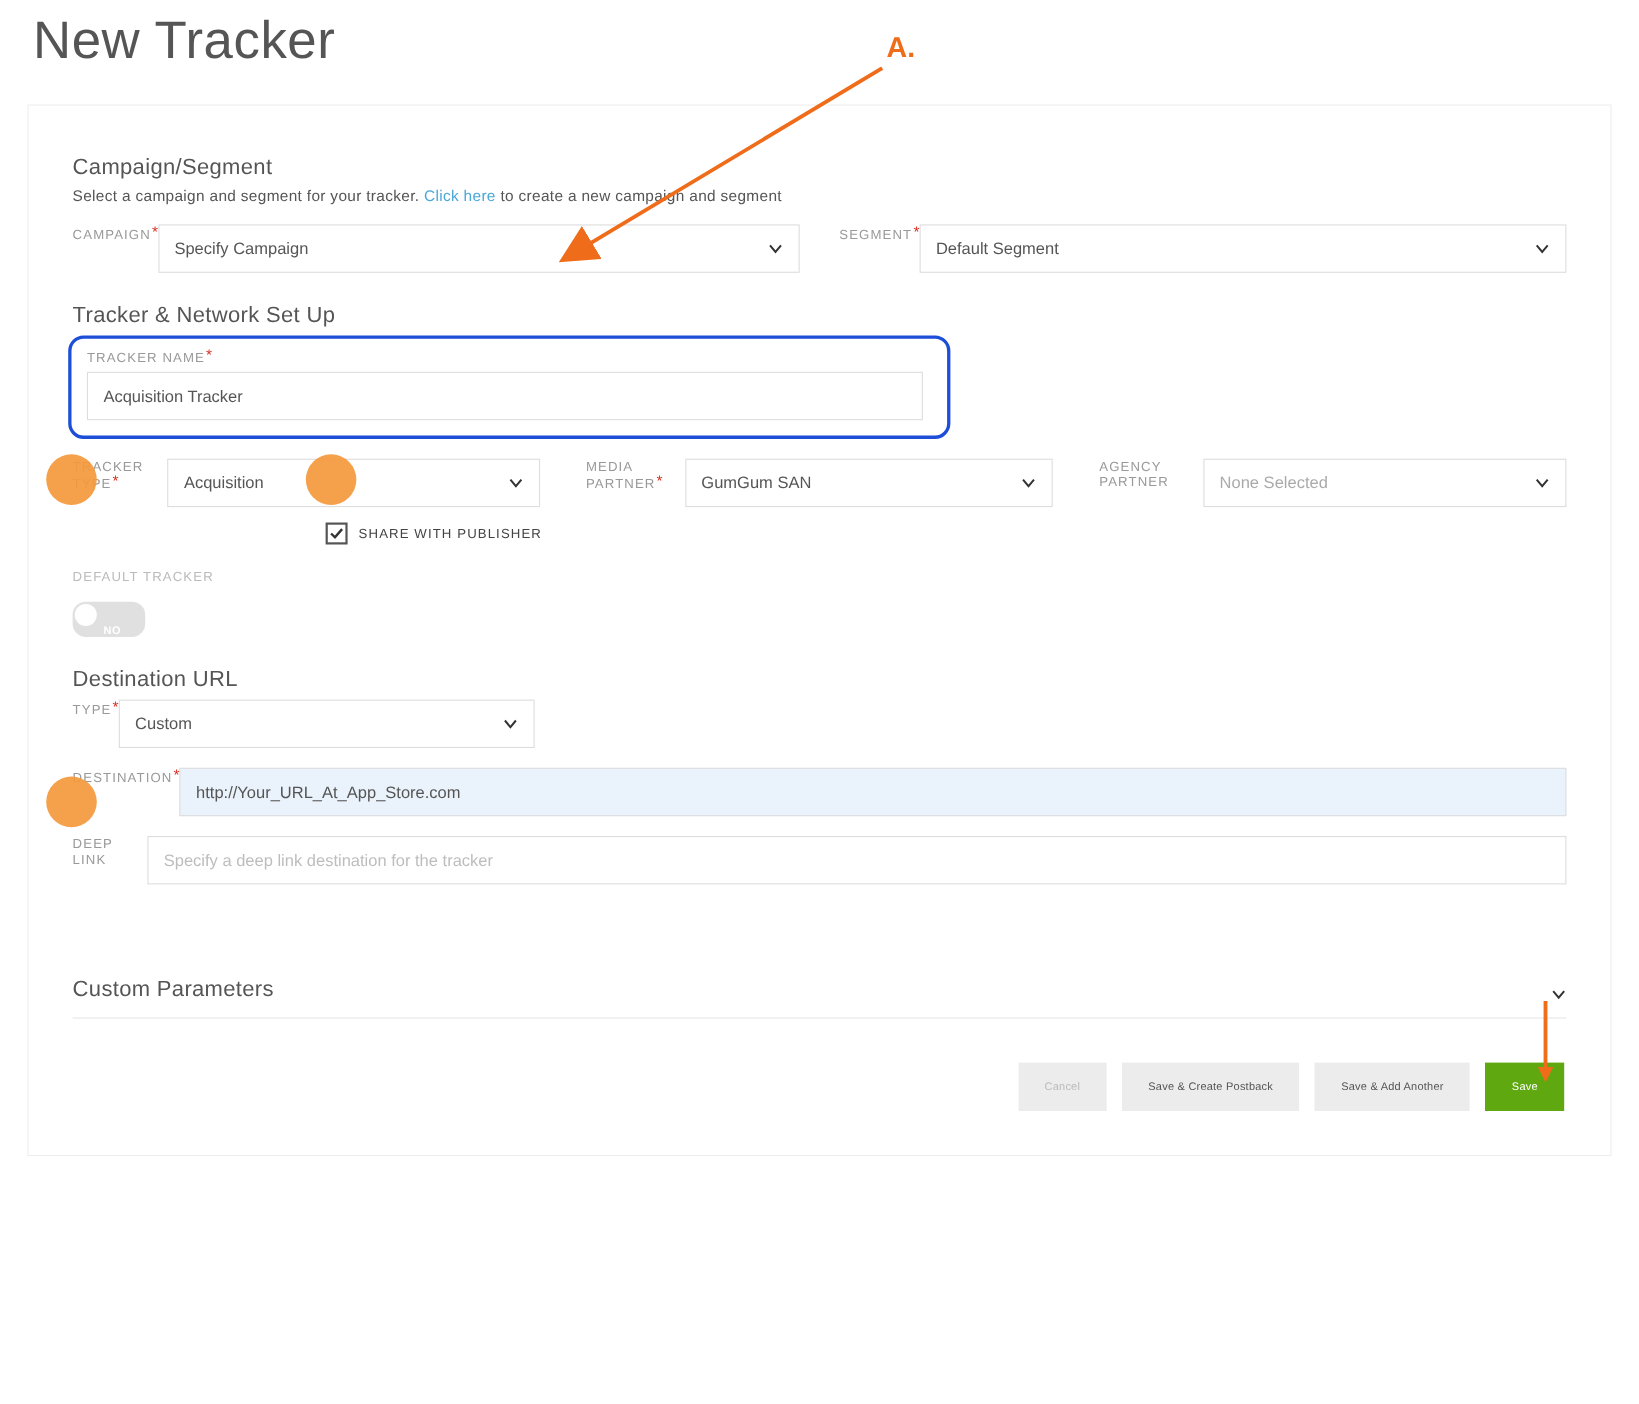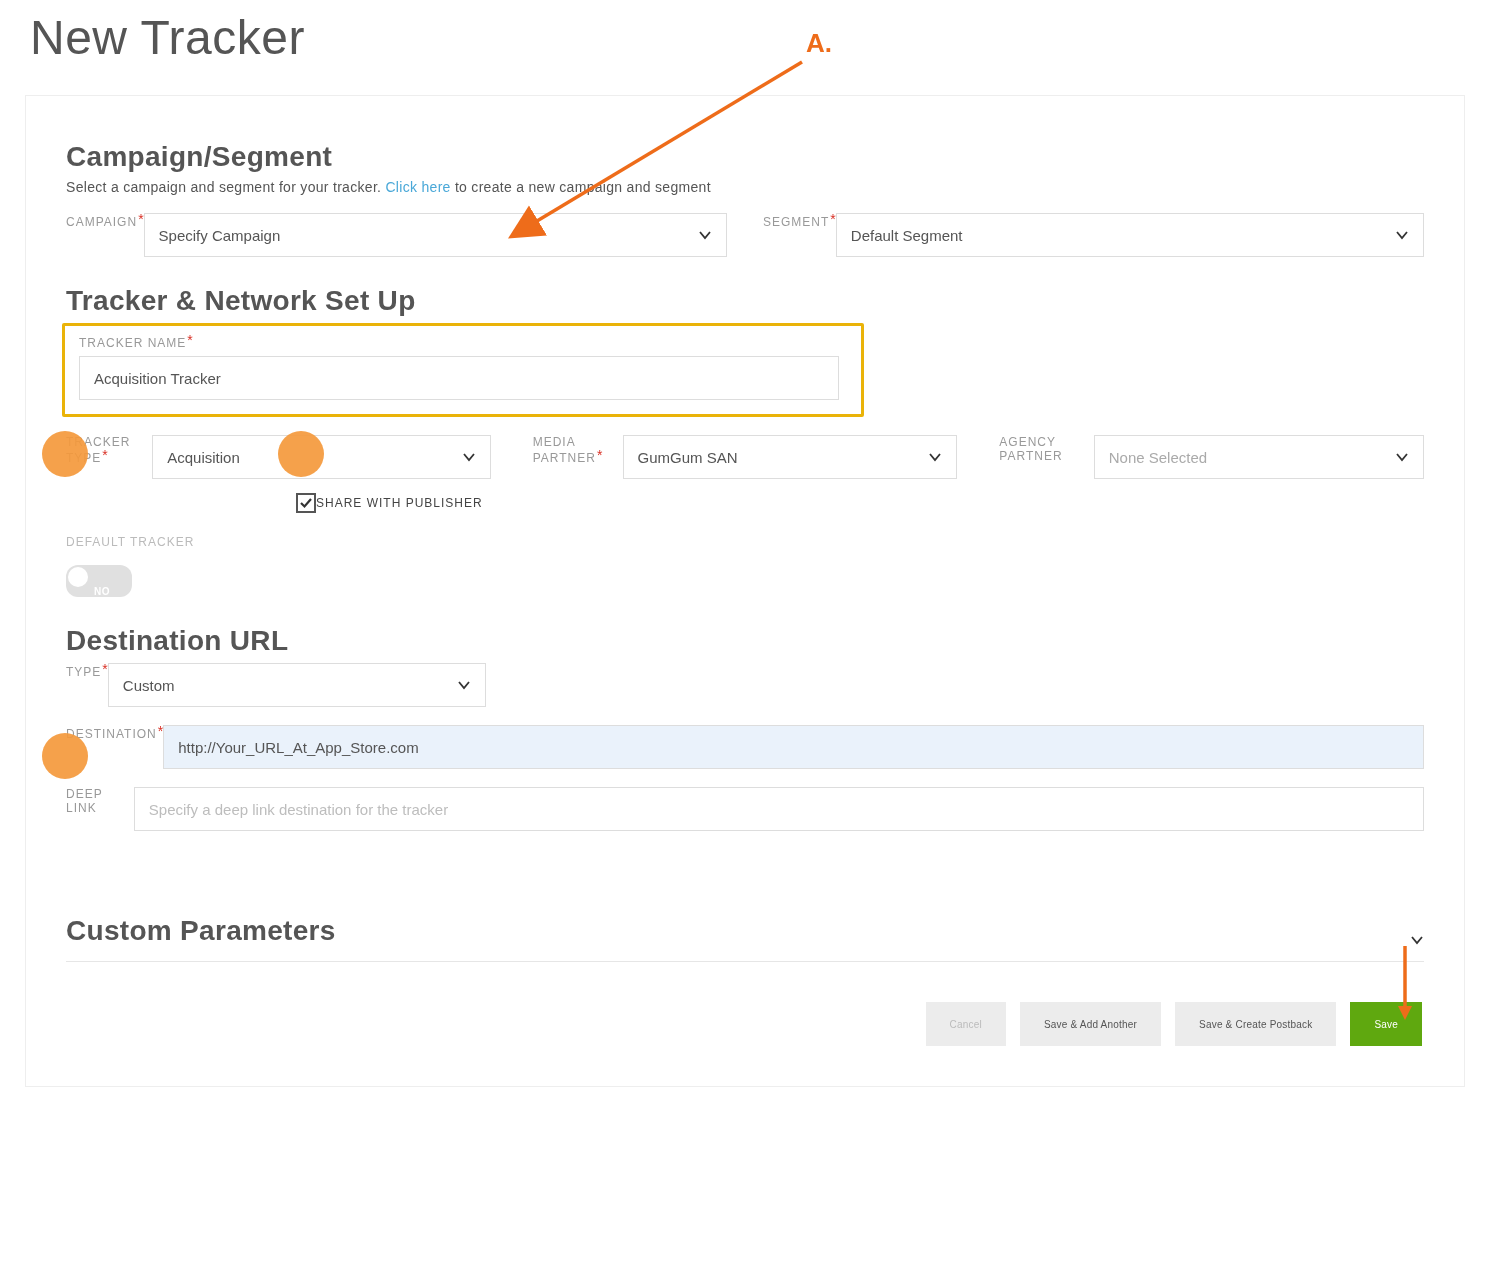--- a/index.html
+++ b/index.html
@@ -23,22 +23,22 @@
       letter-spacing: 0.5px;
     }
     .form-card {
       border: 1px solid #eee;
       margin: 0 25px;
       padding: 45px 40px 40px 40px;
       background: #fff;
       position: relative;
     }
     .section-title {
-      font-size: 28px;
-      font-weight: 700;
+      font-size: 20px;
+      font-weight: 400;
       color: #555;
       margin-bottom: 6px;
       letter-spacing: 0.3px;
     }
     .section-help {
       font-size: 14px;
       color: #555;
       margin-bottom: 18px;
       letter-spacing: 0.3px;
     }
@@ -76,41 +76,42 @@
     .chevron svg, .accordion-chevron svg { width: 14px; height: 14px; display:block; }
     .text-input {
       outline: none;
       font-family: inherit;
       font-weight: 300;
     }
     .text-input::placeholder { color: #bdbdbd; }
     .text-input.highlight { background: #eaf2fb; }
 
     .tracker-name-wrap {
-      border: 3px solid #eab308;
-      border-radius: 2px;
+      border: 3px solid #1d4ed8;
+      border-radius: 14px;
       padding: 8px 14px 14px 14px;
       margin: 2px 0 18px -4px;
       width: 802px;
     }
     .tracker-name-wrap .text-input { width: 760px; }
 
     .row-tracker-setup {
       display: flex;
       gap: 42px;
       align-items: flex-start;
     }
     .tracker-type { width: 188px; }
     .media-partner { width: 540px; }
     .agency-partner { width: 540px; margin-left: auto; }
     .agency-partner .select span.value { color: #aaa; }
 
     .checkbox-row {
       display: flex;
       align-items: center;
+      gap: 10px;
       margin: 14px 0 22px 230px;
       font-size: 12px;
       letter-spacing: 1px;
       color: #444;
     }
     .checkbox {
       width: 20px; height: 20px;
       border: 2px solid #555;
       display: flex; align-items: center; justify-content: center;
       background: #fff;
@@ -352,19 +353,19 @@
         <marker id="ah2" markerWidth="12" markerHeight="12" refX="5" refY="2" orient="auto">
           <path d="M0,0 L10,0 L5,10 z" fill="#ee6c1a"></path>
         </marker>
       </defs>
       <line x1="15" y1="4" x2="15" y2="68" stroke="#ee6c1a" stroke-width="3.5"></line>
       <path d="M8,64 L15,78 L22,64 z" fill="#ee6c1a"></path>
     </svg>
 
     <div class="actions">
       <button class="btn btn-secondary disabled">Cancel</button>
+      <button class="btn btn-secondary">Save &amp; Create Postback</button>
       <button class="btn btn-secondary">Save &amp; Add Another</button>
-      <button class="btn btn-secondary">Save &amp; Create Postback</button>
       <button class="btn btn-primary">Save</button>
     </div>
 
   </div>
 </div>
 
 </body></html>

